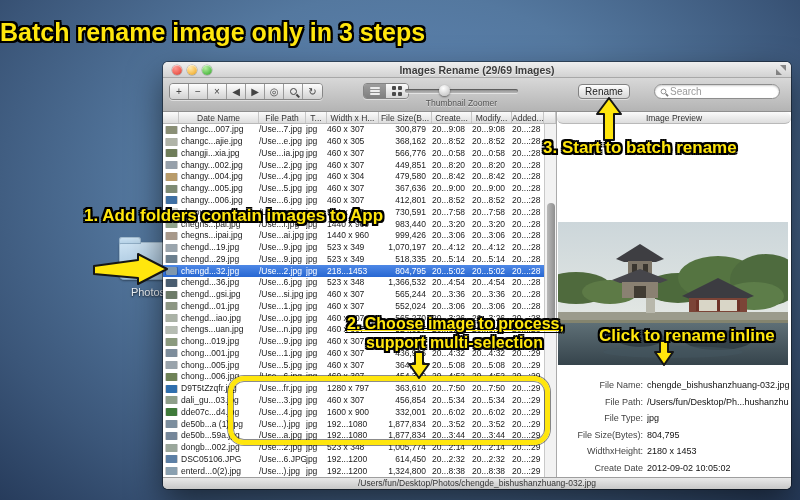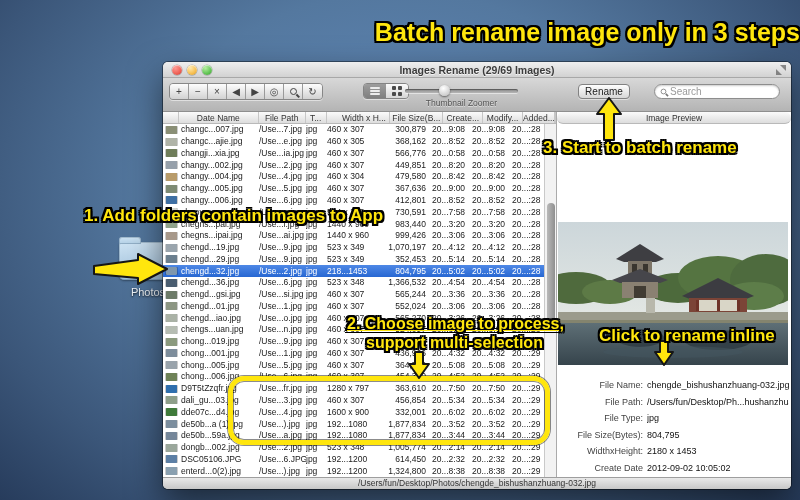--- a/index.html
+++ b/index.html
@@ -5,21 +5,21 @@
   *{margin:0;padding:0;box-sizing:border-box;}
   html,body{width:800px;height:500px;overflow:hidden;}
   body{font-family:"Liberation Sans",sans-serif;}
   #stage{position:relative;width:800px;height:500px;
     background:radial-gradient(ellipse at 50% 38%, #628abc 0%, #54789f 45%, #3b5679 78%, #273c5c 100%);}
 
   
   .annot{position:absolute;font-weight:bold;color:#ffe60d;white-space:nowrap;z-index:50;
     text-shadow:-2px -2px 0 #000,2px -2px 0 #000,-2px 2px 0 #000,2px 2px 0 #000,
                 -2px 0 0 #000,2px 0 0 #000,0 -2px 0 #000,0 2px 0 #000;}
-  .annot-banner{left:0;right:0;top:18px;text-align:right;font-size:25px;}
+  .annot-banner{left:0;right:0;top:18px;text-align:left;font-size:25px;}
   .annot-step1{left:84px;top:206px;font-size:17px;}
   .annot-step2a{left:347px;top:315px;font-size:16px;text-decoration:underline;}
   .annot-step2b{left:366px;top:334px;font-size:16px;}
   .annot-step3{left:543px;top:138px;font-size:17px;}
   .annot-inline{left:599px;top:326px;font-size:17px;}
   .hl-rect{position:absolute;left:228px;top:376px;width:322px;height:69px;border:5px solid #ffe60d;
     border-radius:16px;z-index:45;box-shadow:0 0 0 1px rgba(0,0,0,.45), inset 0 0 0 1px rgba(0,0,0,.45);}
   .arrow{position:absolute;z-index:48;}
   .arrow path{fill:#ffe60d;stroke:#151515;stroke-width:2;stroke-linejoin:round;}
 
@@ -99,21 +99,21 @@
   .c-type{width:21px;}
   .c-dims{width:52px;}
   .c-size{width:53px;padding-right:6px;text-align:right;}
   .c-create{width:40px;}
   .c-modify{width:40px;}
   .c-added{width:32px;}
   .h-thumb{width:16px;}
   .h-name{width:80px;}
   .h-path{width:47px;}
   .h-type{width:21px;}
-  .h-dims{width:52px;margin-left:12px;}
+  .h-dims{width:52px;}
   .h-size{width:53px;}
   .h-create{width:40px;}
   .h-modify{width:40px;}
   .h-added{width:32px;}
   .h-gap{flex:1;border-right:none;}
 
   .vscroll{position:absolute;left:381px;top:12px;bottom:0;width:12px;background:#f2f2f2;border-left:1px solid #c9c9c9;}
   .vthumb{position:absolute;left:1.5px;top:79px;width:8px;height:127px;border-radius:4px;
     background:linear-gradient(90deg,#b9b9b9,#8f8f8f);}
 
@@ -365,21 +365,21 @@
             <span class="cell c-added">20...:28</span>
           </div>
           <div class="row">
             <span class="cell c-thumb">
               <span class="thumb" style="background: rgb(107, 127, 142);"></span>
             </span>
             <span class="cell c-name">chengd...29.jpg</span>
             <span class="cell c-path">/Use...9.jpg</span>
             <span class="cell c-type">jpg</span>
             <span class="cell c-dims">523 x 349</span>
-            <span class="cell c-size">352,453</span>
+            <span class="cell c-size">518,335</span>
             <span class="cell c-create">20...5:14</span>
             <span class="cell c-modify">20...5:14</span>
             <span class="cell c-added">20...:28</span>
           </div>
           <div class="row selected">
             <span class="cell c-thumb">
               <span class="thumb" style="background: rgb(127, 151, 173);"></span>
             </span>
             <span class="cell c-name">chengd...32.jpg</span>
             <span class="cell c-path">/Use...2.jpg</span>

